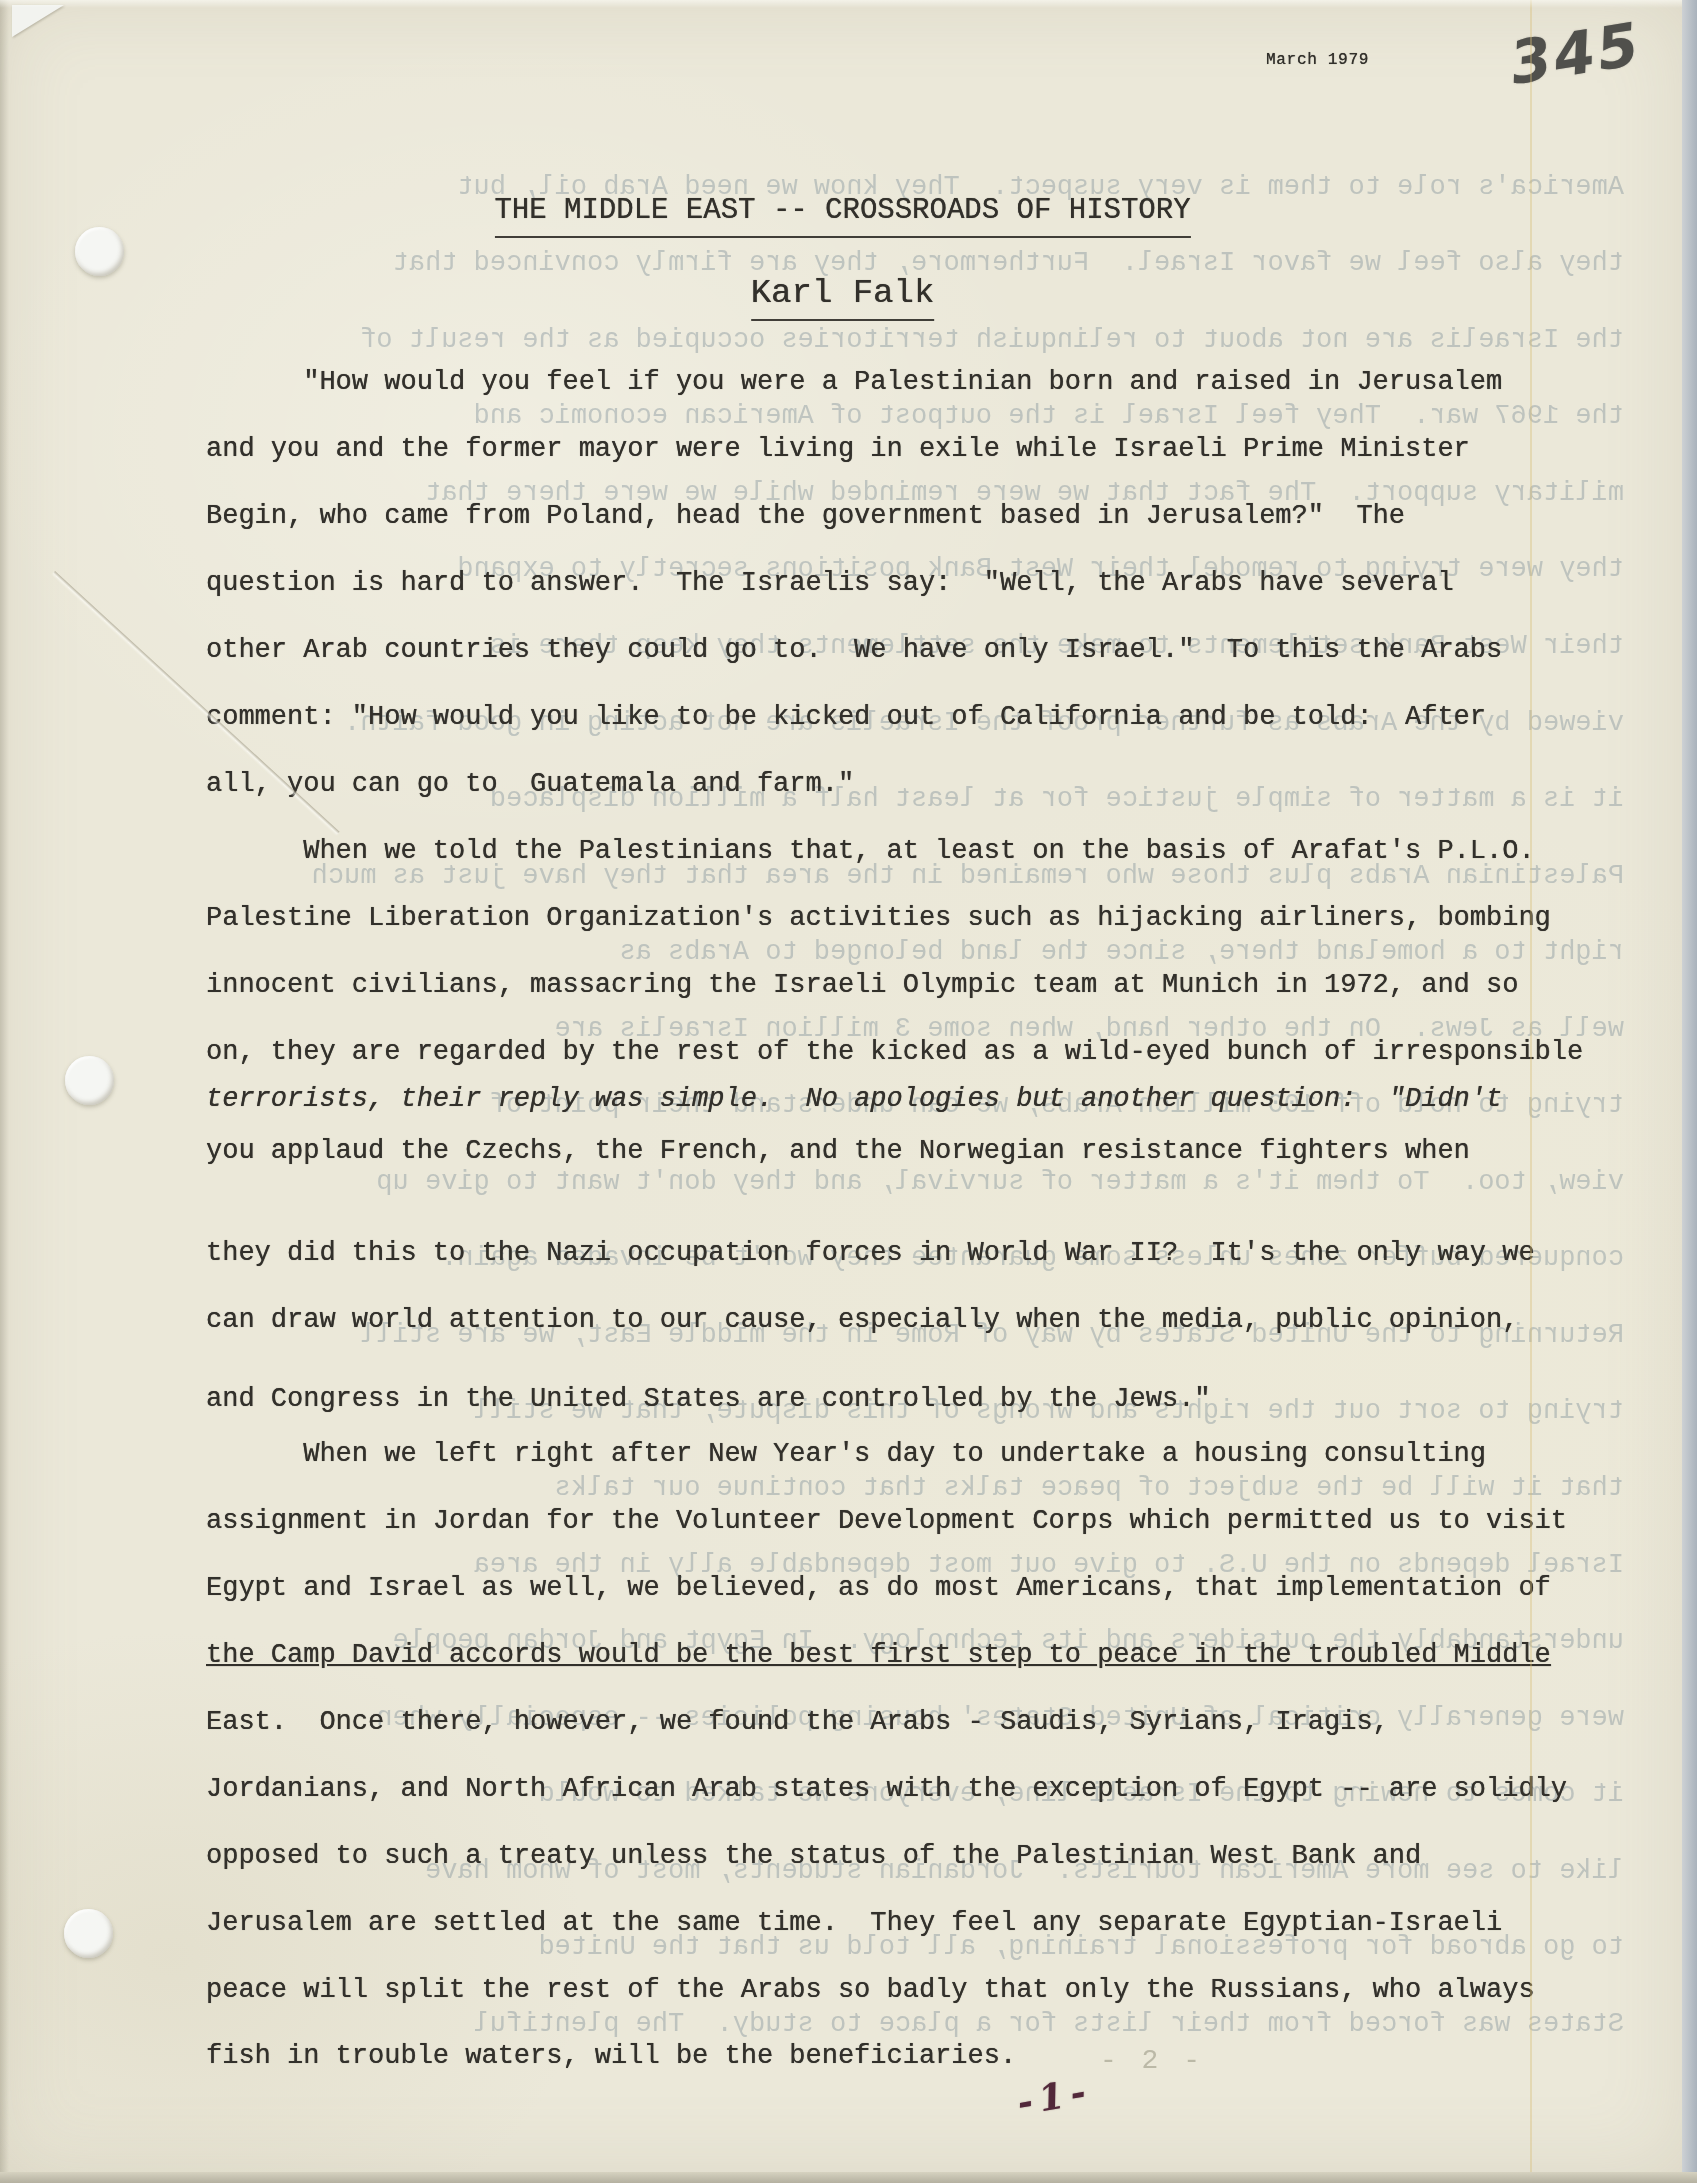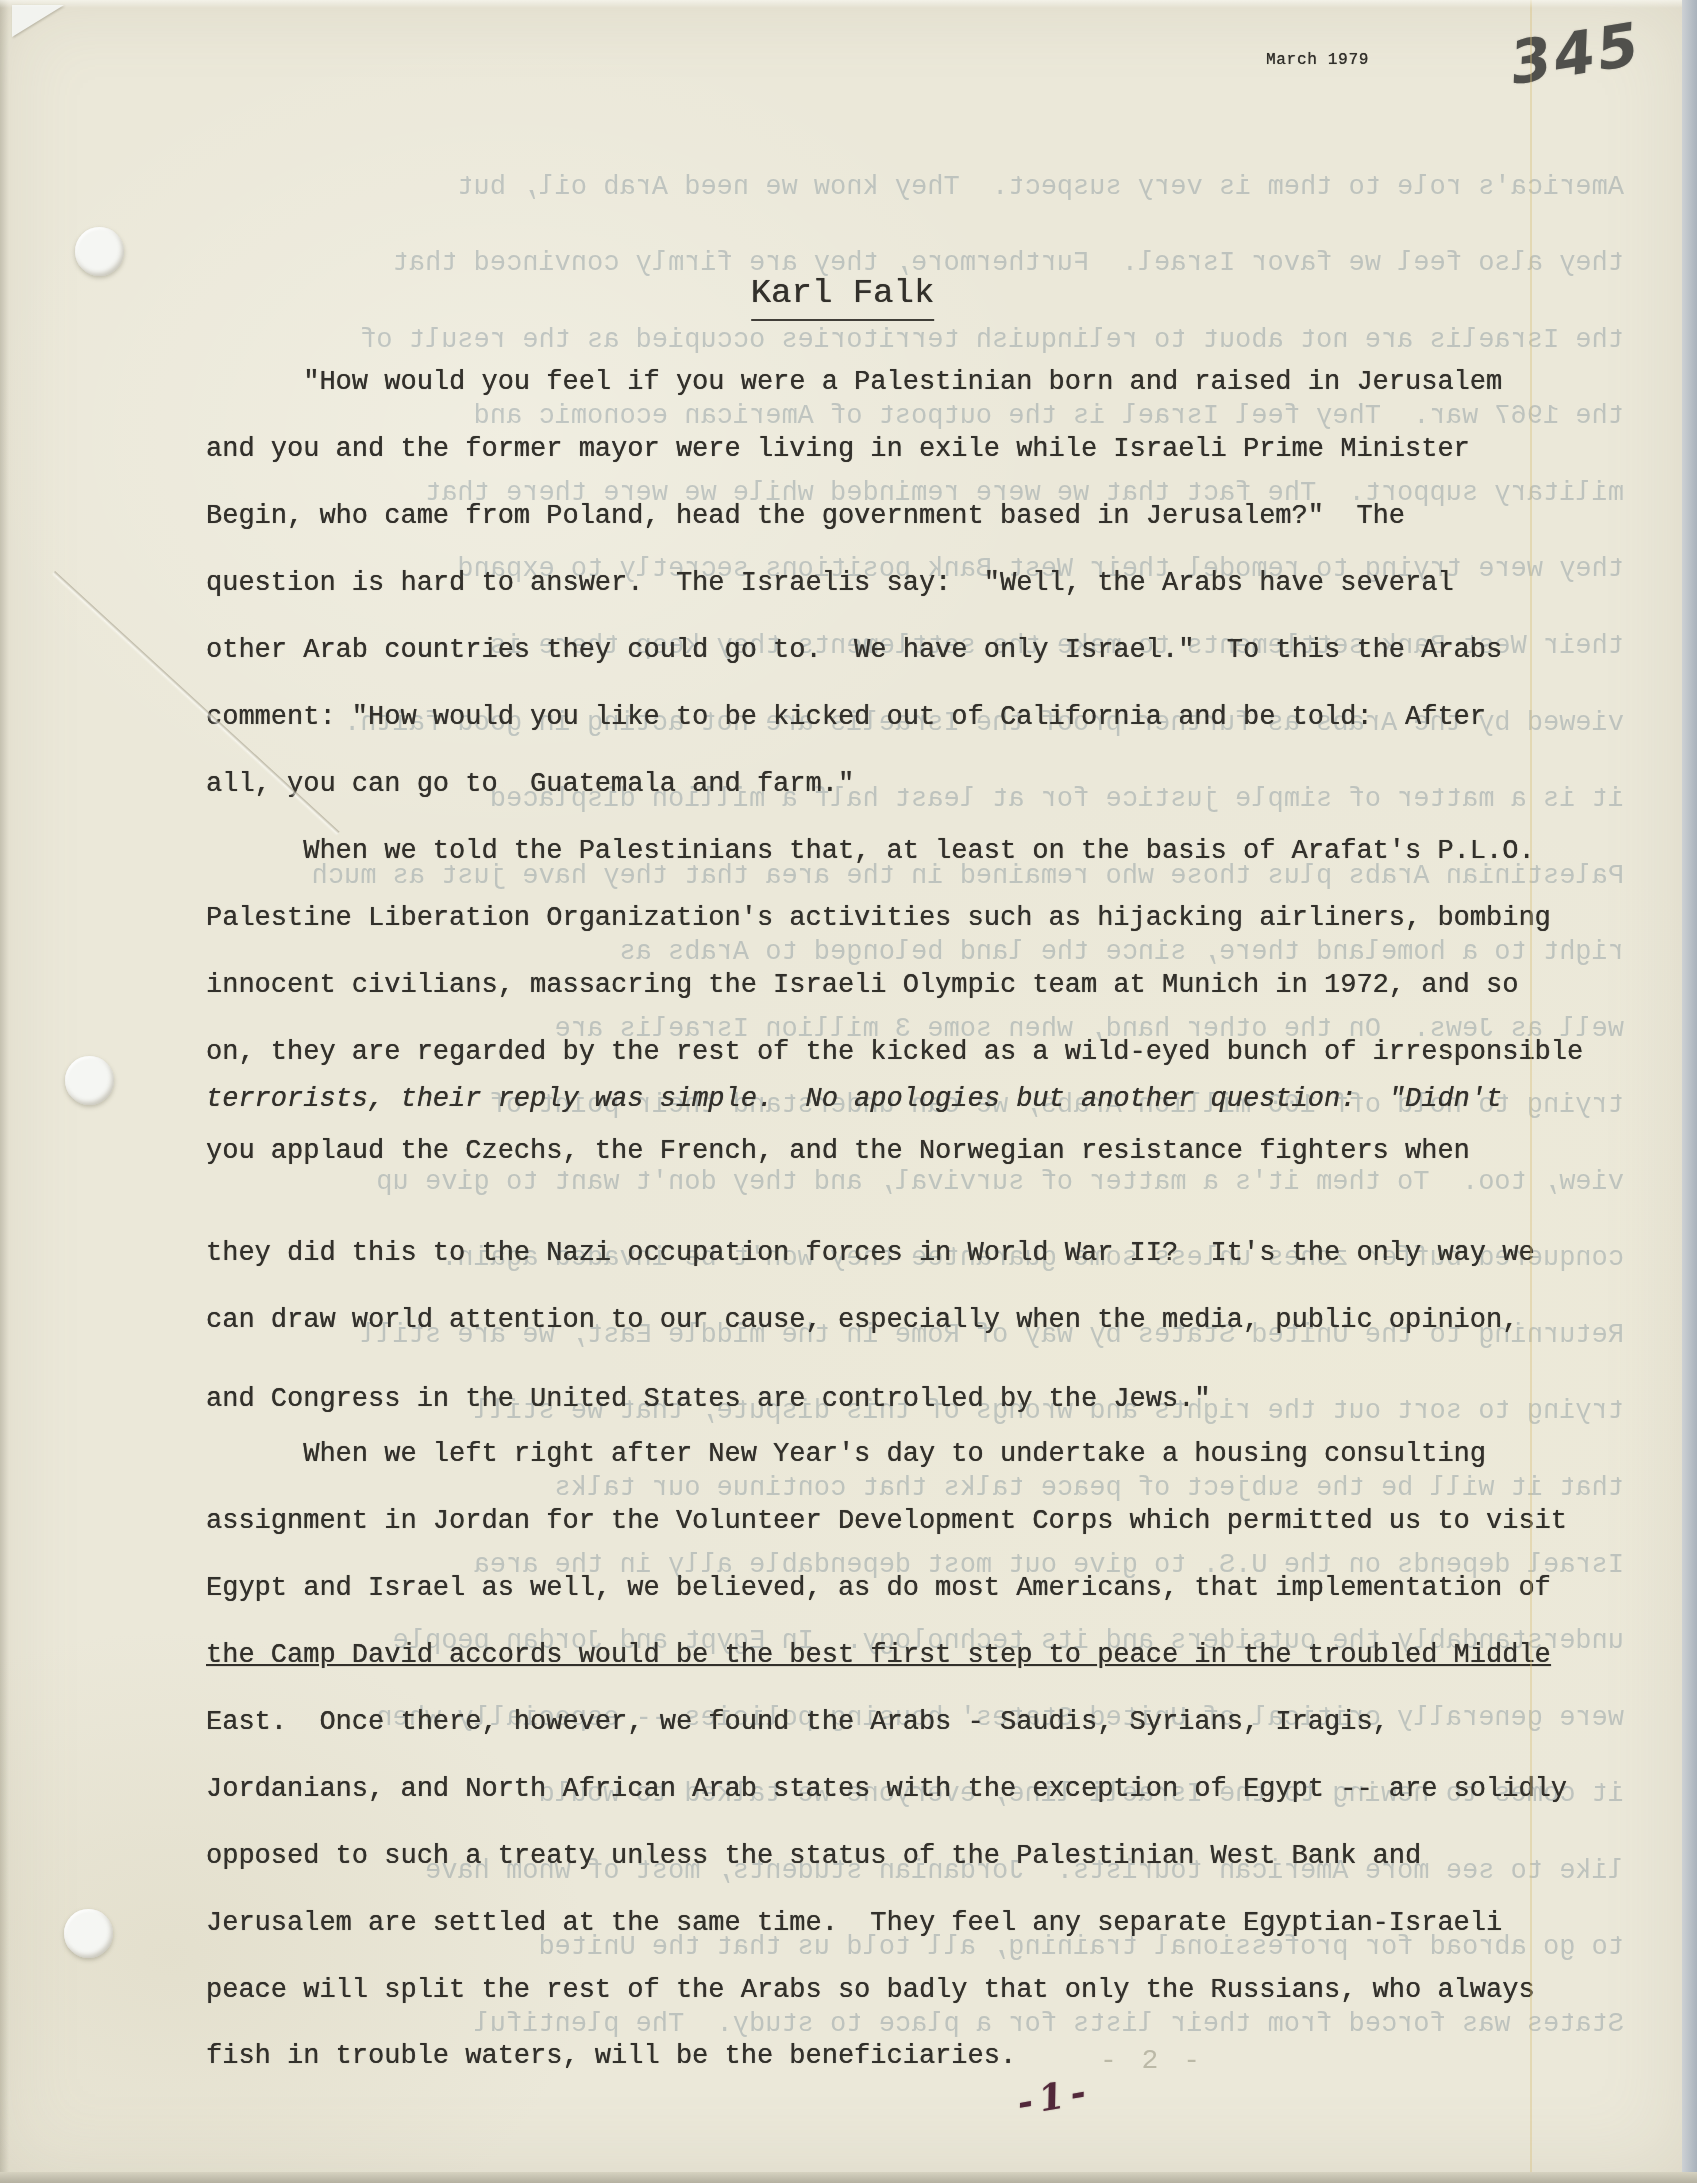--- a/index.html
+++ b/index.html
@@ -131,20 +131,21 @@
       <div class="ghost-line" style="top: 1779px;">it comes to hewing to the Israeli line, everyone we talked to would</div>
       <div class="ghost-line" style="top: 1856px;">like to see more American tourists.  Jordanian students, most of whom have</div>
       <div class="ghost-line" style="top: 1932px;">to go abroad for professional training, all told us that the United</div>
       <div class="ghost-line" style="top: 2009px;">States was forced from their lists for a place to study.  The plentiful</div>
     </div>
 
   <div class="date-heading typed">March 1979</div>
 
   <div class="catalog-number">345</div>
 
+  <div class="doc-title typed">THE MIDDLE EAST -- CROSSROADS OF HISTORY</div>
   <div class="doc-author typed">Karl Falk</div>
 
   <div id="typed-lines">
       <div class="typed-line" style="top: 367px;">      "How would you feel if you were a Palestinian born and raised in Jerusalem</div>
       <div class="typed-line" style="top: 434px;">and you and the former mayor were living in exile while Israeli Prime Minister</div>
       <div class="typed-line" style="top: 501px;">Begin, who came from Poland, head the government based in Jerusalem?"  The</div>
       <div class="typed-line" style="top: 568px;">question is hard to answer.  The Israelis say:  "Well, the Arabs have several</div>
       <div class="typed-line" style="top: 635px;">other Arab countries they could go to.  We have only Israel."  To this the Arabs</div>
       <div class="typed-line" style="top: 702px;">comment: "How would you like to be kicked out of California and be told:  After</div>
       <div class="typed-line" style="top: 769px;">all, you can go to  Guatemala and farm."</div>

